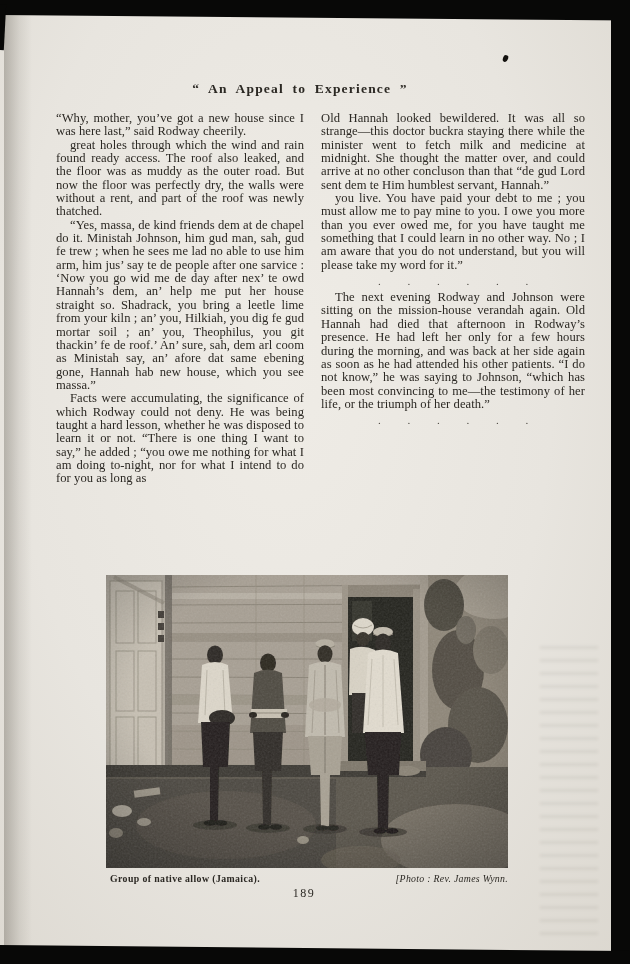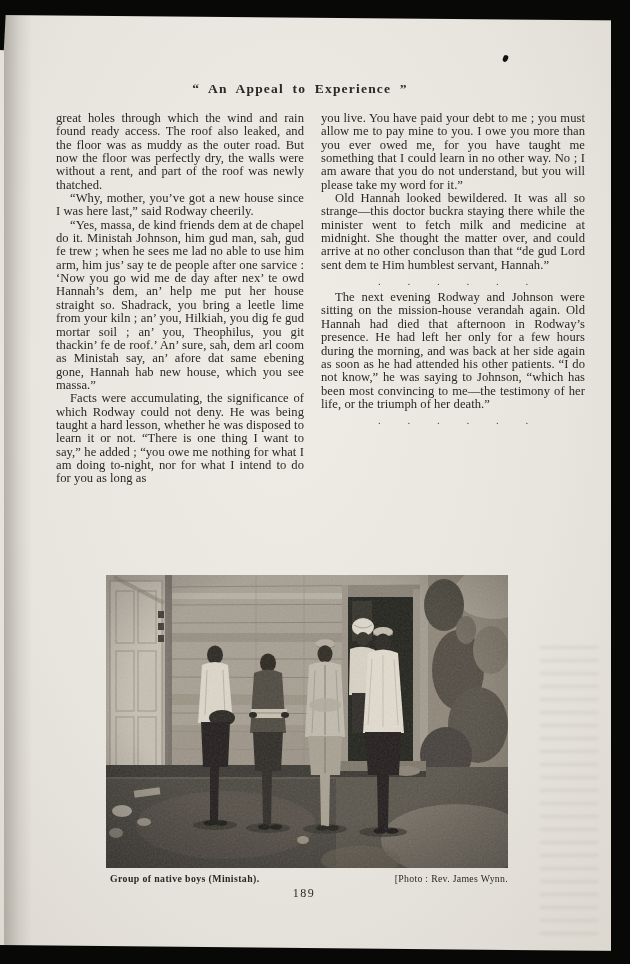--- a/index.html
+++ b/index.html
@@ -28,44 +28,44 @@
   .col p:first-child{text-indent:0;}
   .col-left{left:56px;width:248px;}
   .col-right{left:321px;width:264px;}
   .dots{text-align:center;font-size:11px;word-spacing:24px;color:#4a463f;
         line-height:19px;height:19px;overflow:hidden;text-indent:0;}
 
   .photo{position:absolute;left:106px;top:575px;width:402px;height:293px;}
   .photo svg{display:block;}
 
   .cap-left{position:absolute;left:110px;top:873px;font-size:9.8px;font-weight:bold;letter-spacing:.4px;}
-  .cap-right{position:absolute;right:122px;top:873px;font-size:9.8px;letter-spacing:.3px;}
+  .cap-right{position:absolute;right:122px;top:873px;font-size:9.8px;font-style:italic;letter-spacing:.3px;}
   .pagenum{position:absolute;left:283px;top:886px;width:42px;text-align:center;
            font-size:12px;letter-spacing:1.5px;}
 </style>
 </head>
 <body>
 
 <div class="stage">
   <div class="paper"></div>
   <div class="crease"></div>
   <div class="ghost"></div>
 
   <div class="header">“ An Appeal to Experience ”</div>
 
   <div class="col col-left">
+    <p>“Why, mother, you’ve got a new house since I was here last,” said Rodway cheerily.</p>
     <p>great holes through which the wind and rain found ready access.  The roof also leaked, and the floor was as muddy as the outer road.  But now the floor was perfectly dry, the walls were without a rent, and part of the roof was newly thatched.</p>
-    <p>“Why, mother, you’ve got a new house since I was here last,” said Rodway cheerily.</p>
     <p>“Yes, massa, de kind friends dem at de chapel do it.  Ministah Johnson, him gud man, sah, gud fe trew ; when he sees me lad no able to use him arm, him jus’ say te de people after one sarvice : ‘Now you go wid me de day after nex’ te owd Hannah’s dem, an’ help me put her house straight so.  Shadrack, you bring a leetle lime from your kiln ; an’ you, Hilkiah, you dig fe gud mortar soil ; an’ you, Theophilus, you git thackin’ fe de roof.’  An’ sure, sah, dem arl coom as Ministah say, an’ afore dat same ebening gone, Hannah hab new house, which you see massa.”</p>
     <p>Facts were accumulating, the significance of which Rodway could not deny.  He was being taught a hard lesson, whether he was disposed to learn it or not.  “There is one thing I want to say,” he added ; “you owe me nothing for what I am doing to-night, nor for what I intend to do for you as long as</p>
   </div>
 
   <div class="col col-right">
+    <p>Old Hannah looked bewildered.  It was all so strange—this doctor buckra staying there while the minister went to fetch milk and medicine at midnight.  She thought the matter over, and could arrive at no other concluson than that “de gud Lord sent dem te Him humblest servant, Hannah.”</p>
     <p>you live.  You have paid your debt to me ; you must allow me to pay mine to you.  I owe you more than you ever owed me, for you have taught me something that I could learn in no other way.  No ; I am aware that you do not understand, but you will please take my word for it.”</p>
-    <p>Old Hannah looked bewildered.  It was all so strange—this doctor buckra staying there while the minister went to fetch milk and medicine at midnight.  She thought the matter over, and could arrive at no other concluson than that “de gud Lord sent dem te Him humblest servant, Hannah.”</p>
     <div class="dots">. . . . . .</div>
     <p>The next evening Rodway and Johnson were sitting on the mission-house verandah again.  Old Hannah had died that afternoon in Rodway’s presence.  He had left her only for a few hours during the morning, and was back at her side again as soon as he had attended his other patients.  “I do not know,” he was saying to Johnson, “which has been most convincing to me—the testimony of her life, or the triumph of her death.”</p>
     <div class="dots">. . . . . .</div>
   </div>
 
   <div class="photo">
     <svg viewBox="0 0 402 293" width="402" height="293" xmlns="http://www.w3.org/2000/svg">
       <defs>
         <filter id="soft">
             <feGaussianBlur stdDeviation="0.55"></feGaussianBlur>
@@ -201,21 +201,21 @@
         <path d="M266 84 L262 150 M288 84 L292 150 M277 80 L277 152" stroke="#c4beb0" fill="none"></path>
         <path d="M259 157 L295 157 L293 200 L283 200 L282 254 L272 254 L271 200 L262 200 Z" fill="#221f1a"></path>
         <ellipse cx="274" cy="256" rx="6.5" ry="2.8" fill="#1a1814"></ellipse>
           <ellipse cx="286" cy="256" rx="6.5" ry="2.8" fill="#1a1814"></ellipse>
       </g>
       <rect width="402" height="293" fill="url(#vig)"></rect>
       <rect width="402" height="293" filter="url(#noise)" opacity="0.16"></rect>
     </svg>
   </div>
 
-  <div class="cap-left">Group of native boys (Ministah).</div>
+  <div class="cap-left">Group of native allow (Jamaica).</div>
   <div class="cap-right">[Photo : Rev. James Wynn.</div>
   <div class="pagenum">189</div>
 
   <div class="band-top"></div>
   <div class="band-right"></div>
   <div class="band-bottom"></div>
   <div class="corner-tl"></div>
   <div class="speck"></div>
 </div>
 

